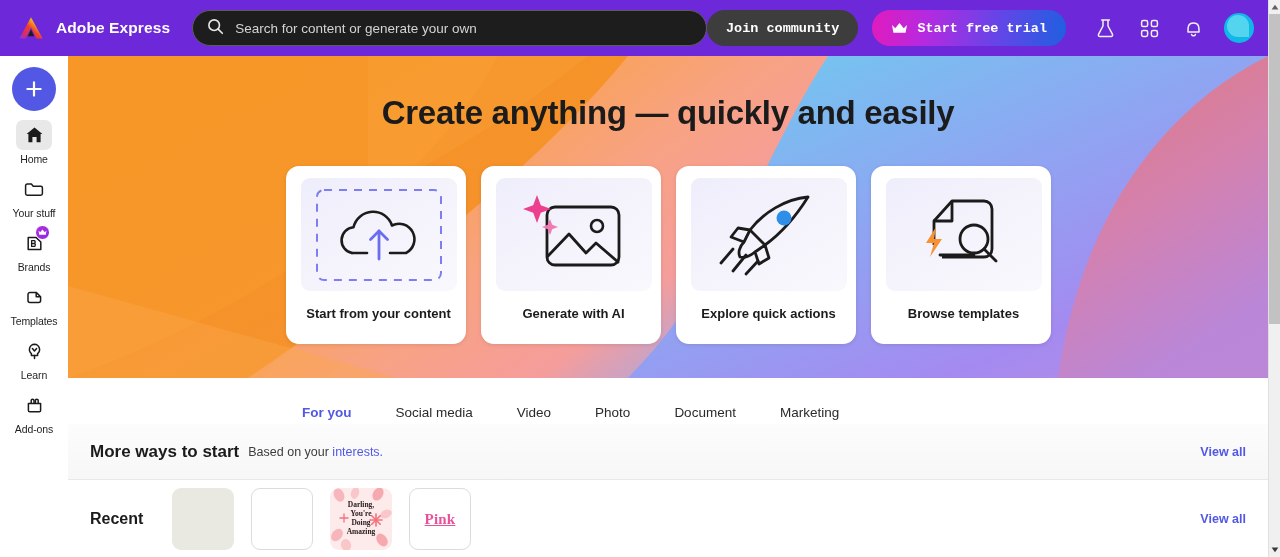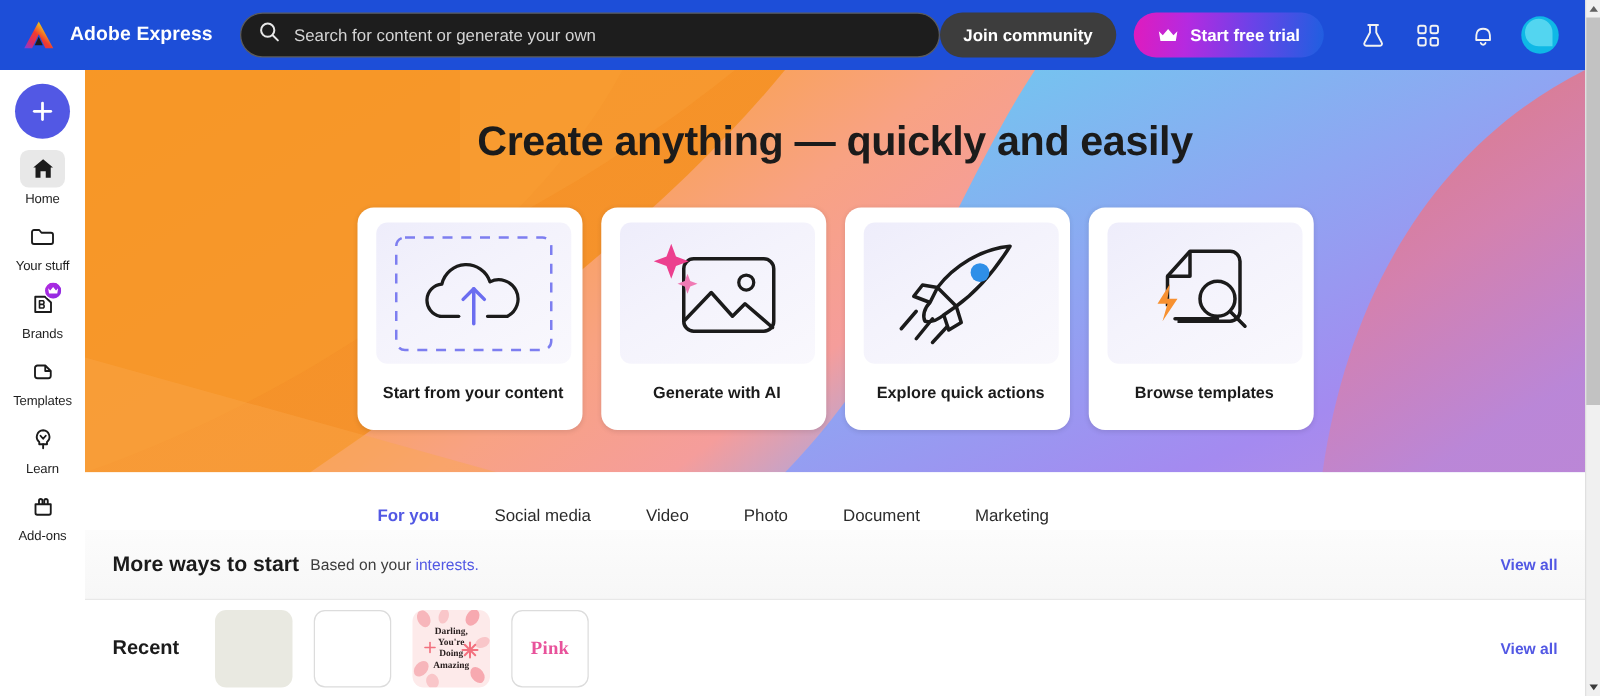--- a/index.html
+++ b/index.html
@@ -12,21 +12,21 @@
   #app {
     position: relative;
     width: 1280px; height: 557px;
     overflow: hidden;
   }
 
   
   .header {
     position: absolute; top: 0; left: 0;
     width: 1268px; height: 56px;
-    background: #1d4ed8;
+    background: #6d28d9;
     display: flex; align-items: center;
     z-index: 30;
   }
   .brand-wrap { display: flex; align-items: center; margin-left: 18px; }
   .adobe-logo { width: 26px; height: 24px; display: block; }
   .brand-name {
     color: #ffffff; font-size: 15.5px; font-weight: bold;
     margin-left: 12px; letter-spacing: .1px; white-space: nowrap;
   }
   .search-box {
@@ -38,21 +38,21 @@
     display: flex; align-items: center;
     padding: 0 14px;
   }
   .search-icon { width: 17px; height: 17px; flex: 0 0 auto; }
   .search-ph {
     color: #d4d4d4; font-size: 13.5px; margin-left: 11px;
     white-space: nowrap; overflow: hidden;
   }
   .header-right {
     margin-left: auto; display: flex; align-items: center;
-    padding-right: 21px; gap: 0;
+    padding-right: 14px; gap: 0; font-family: Liberation Mono, monospace;
   }
   .btn-join {
     height: 36px; padding: 0 19px;
     background: #3d3d3d; color: #fff;
     border: none; border-radius: 18px;
     font-family: inherit; font-size: 13.5px; font-weight: bold;
     cursor: pointer; white-space: nowrap;
     display: flex; align-items: center;
   }
   .btn-trial {
@@ -236,20 +236,21 @@
     display: flex; flex-direction: column;
     align-items: center; justify-content: center;
     font-family: "Liberation Serif", serif;
     font-size: 7.5px; font-weight: bold; color: #2a2020;
     line-height: 1.18; text-align: center; z-index: 2;
   }
   .pink-text {
     font-family: "Liberation Serif", serif;
     font-size: 15px; font-weight: bold; color: #e8529b;
     letter-spacing: .2px;
+    text-decoration: underline;
   }
 
   
   .scrollbar {
     position: absolute; top: 0; right: 0;
     width: 12px; height: 557px;
     background: #f0f0f0;
     border-left: 1px solid #e0e0e0;
     z-index: 40;
   }

